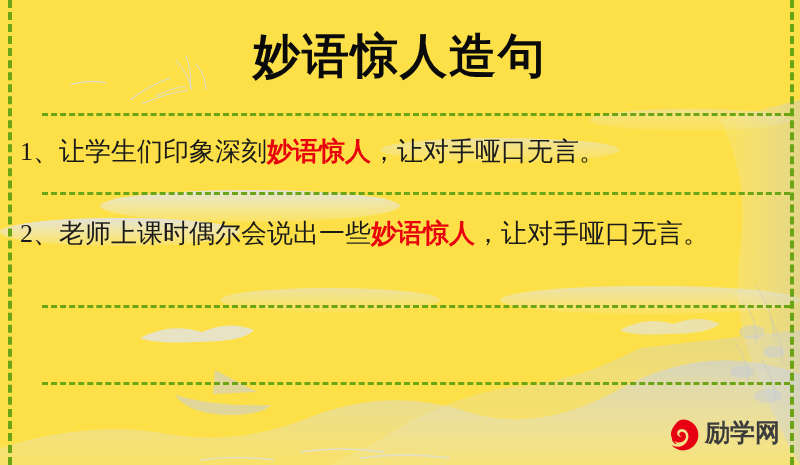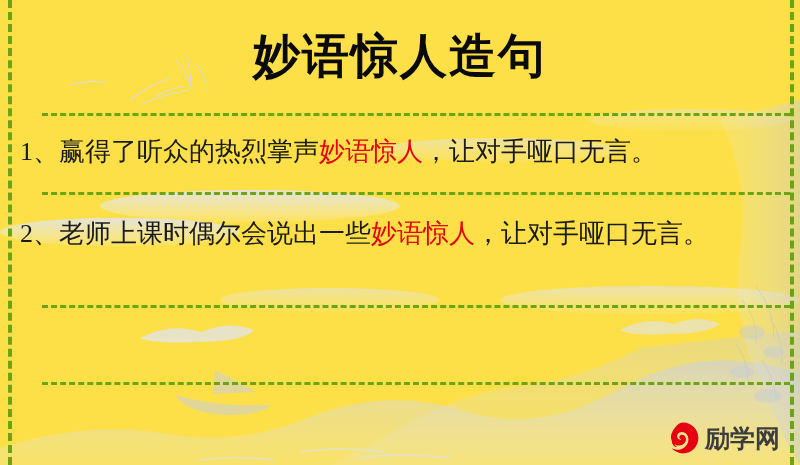--- a/index.html
+++ b/index.html
@@ -83,35 +83,35 @@
     left: 20px;
     width: 752px;
     font-size: 26px;
     line-height: 44px;
     color: #1a1a1a;
     z-index: 10;
     font-family: "Liberation Serif", "DejaVu Serif", serif;
   }
   .sentence .kw {
     color: #e8000d;
-    font-weight: normal;
+    font-weight: bold;
   }
 
   #sentence-1 { top: 130px; }
   #sentence-2 { top: 212px; }
   #sentence-3 { top: 325px; }
 
   
   .logo {
     position: absolute;
     left: 666px;
     top: 418px;
     height: 40px;
     display: flex;
-    align-items: center;
+    align-items: flex-start;
     gap: 5px;
     z-index: 10;
   }
   .logo-mark {
     width: 34px;
     height: 34px;
     flex: 0 0 34px;
   }
   .logo-text {
     font-size: 25px;
@@ -202,21 +202,21 @@
   <div class="frame-v right"></div>
 
   <div class="divider" style="top:113px;"></div>
   <div class="divider" style="top:192px;"></div>
   <div class="divider" style="top:305px;"></div>
   <div class="divider" style="top:382px;"></div>
 
   <div class="title">妙语惊人造句</div>
 
   <div class="sentence" id="sentence-1">
-    <span>1、</span><span>赢得了听众的热烈掌声</span><span class="kw">妙语惊人</span><span>，让对手哑口无言。</span>
+    <span>1、</span><span>让学生们印象深刻</span><span class="kw">妙语惊人</span><span>，让对手哑口无言。</span>
   </div>
 
   <div class="sentence" id="sentence-2">
     <span>2、</span><span>老师上课时偶尔会说出一些</span><span class="kw">妙语惊人</span><span>，让对手哑口无言。</span>
   </div>
 
 
   <div class="logo">
     <span class="logo-mark">
       <svg viewBox="0 0 34 34" xmlns="http://www.w3.org/2000/svg">

